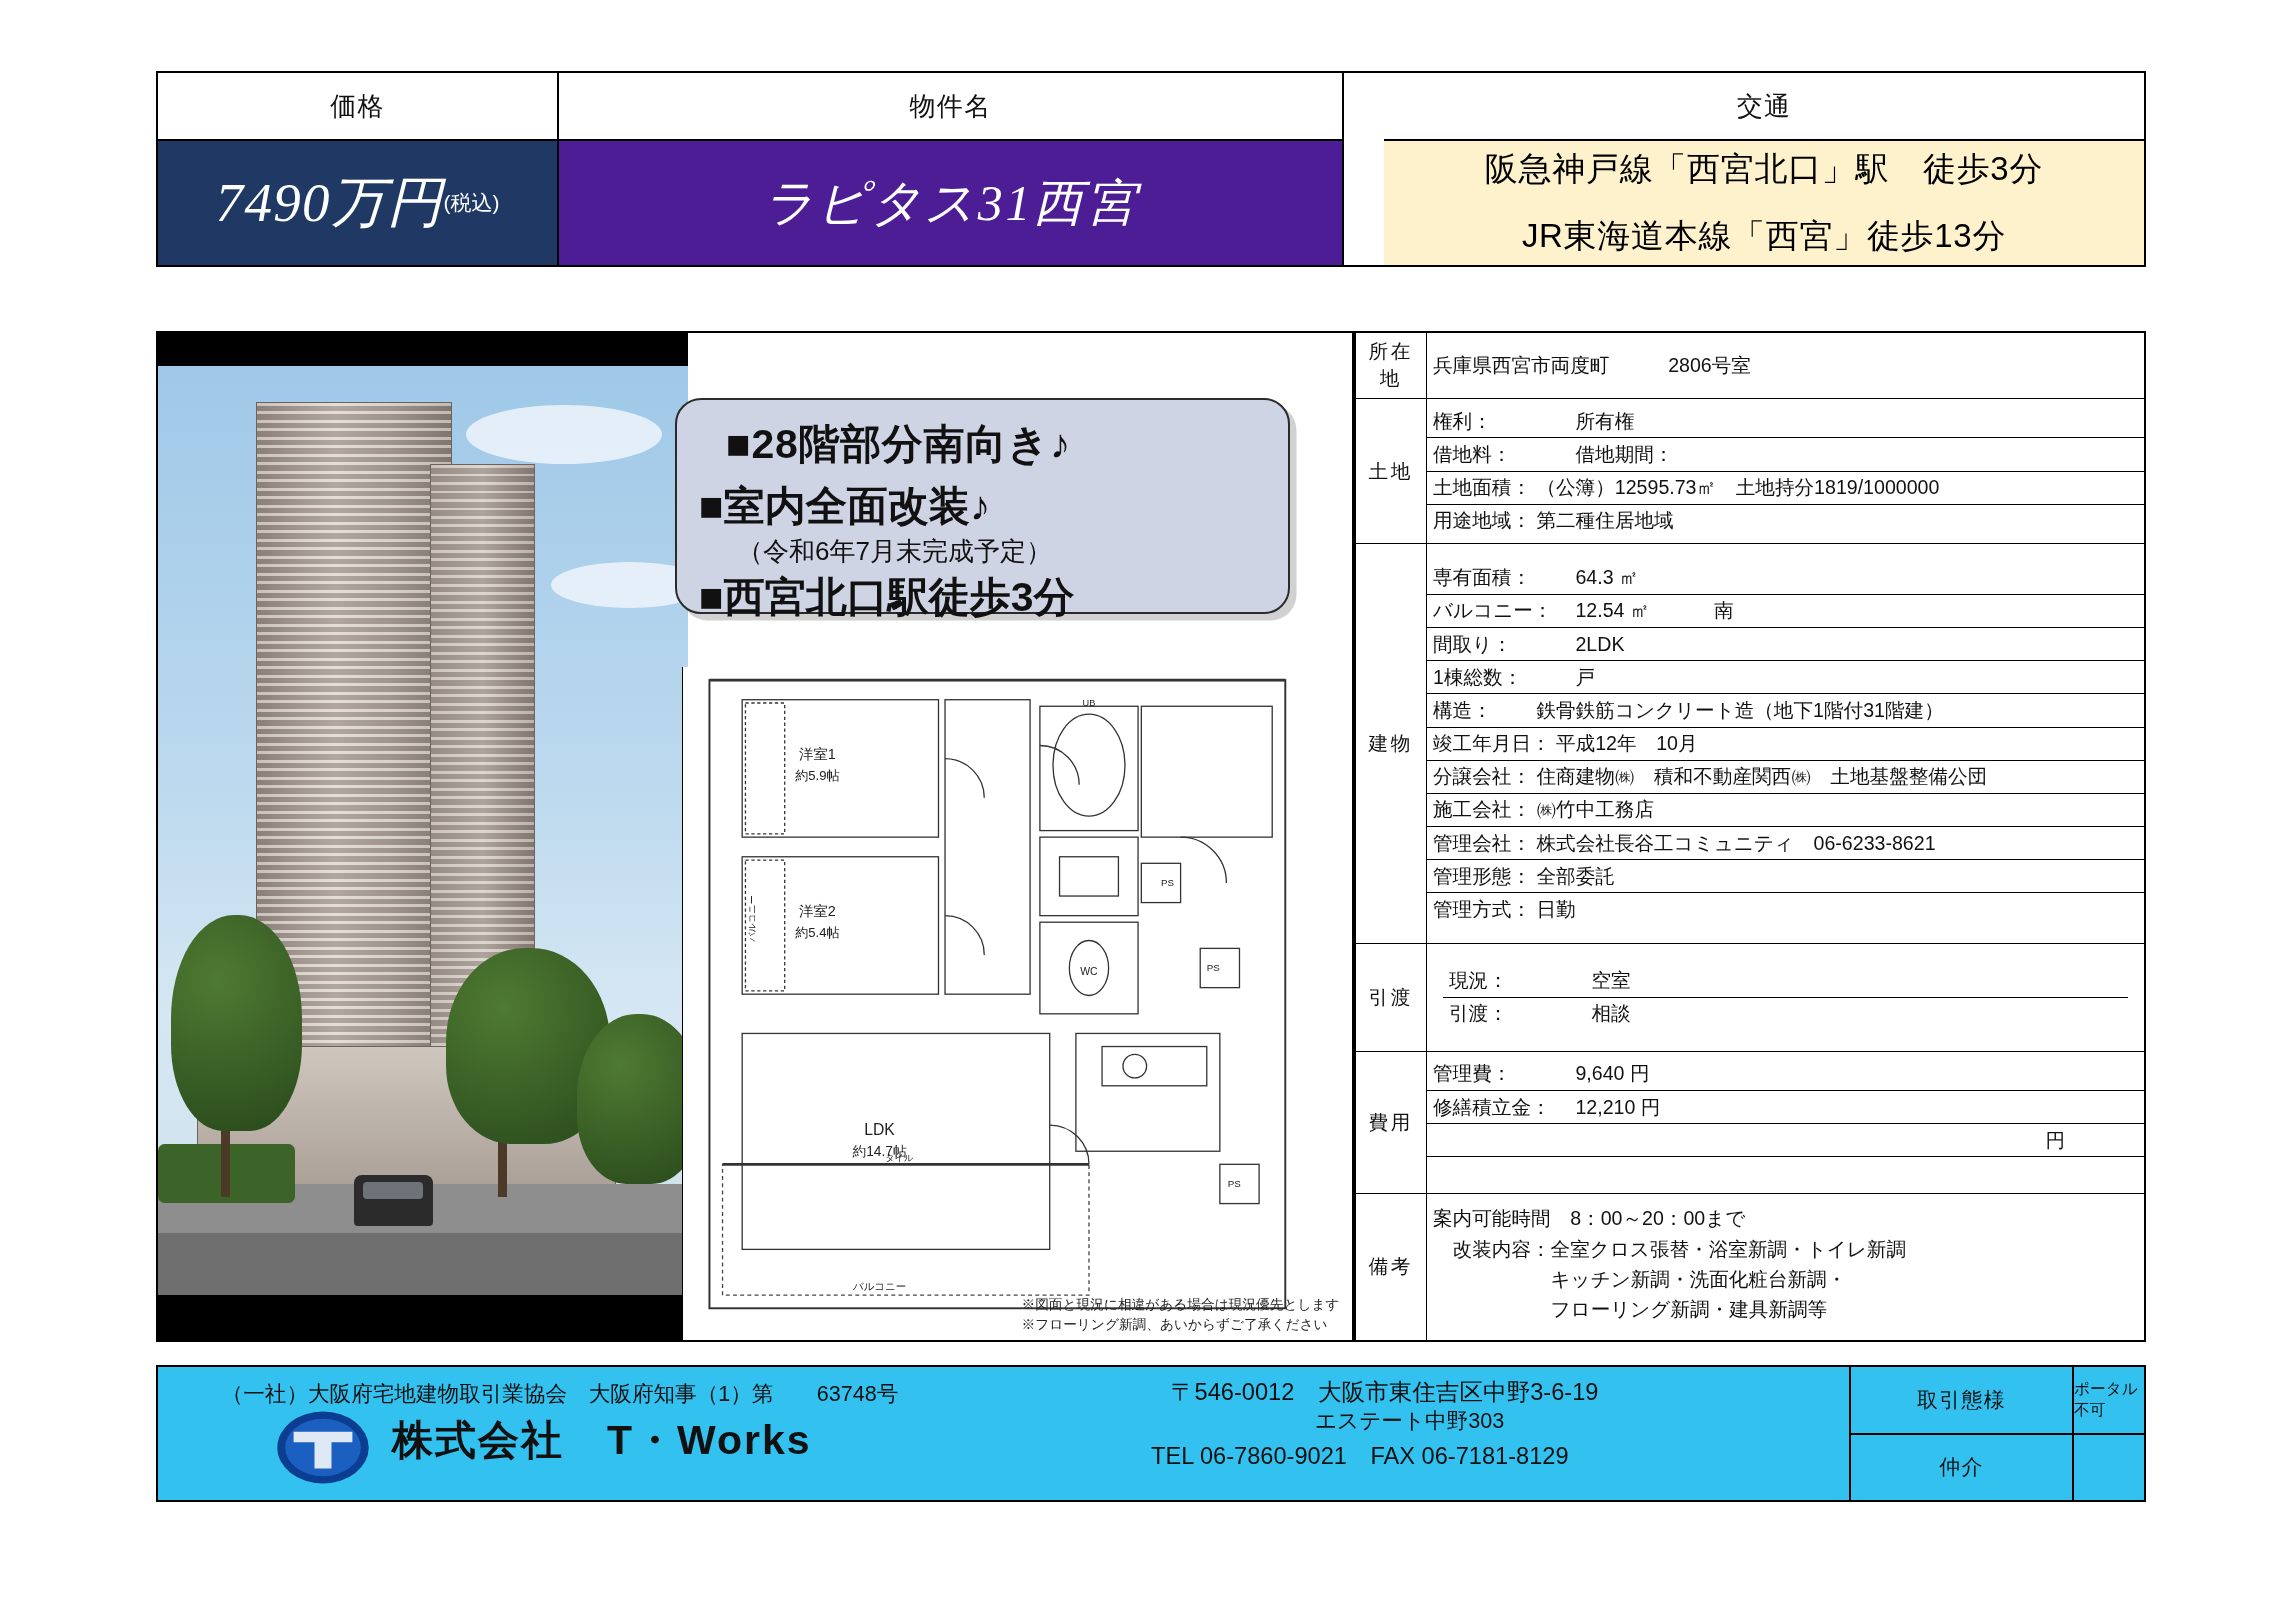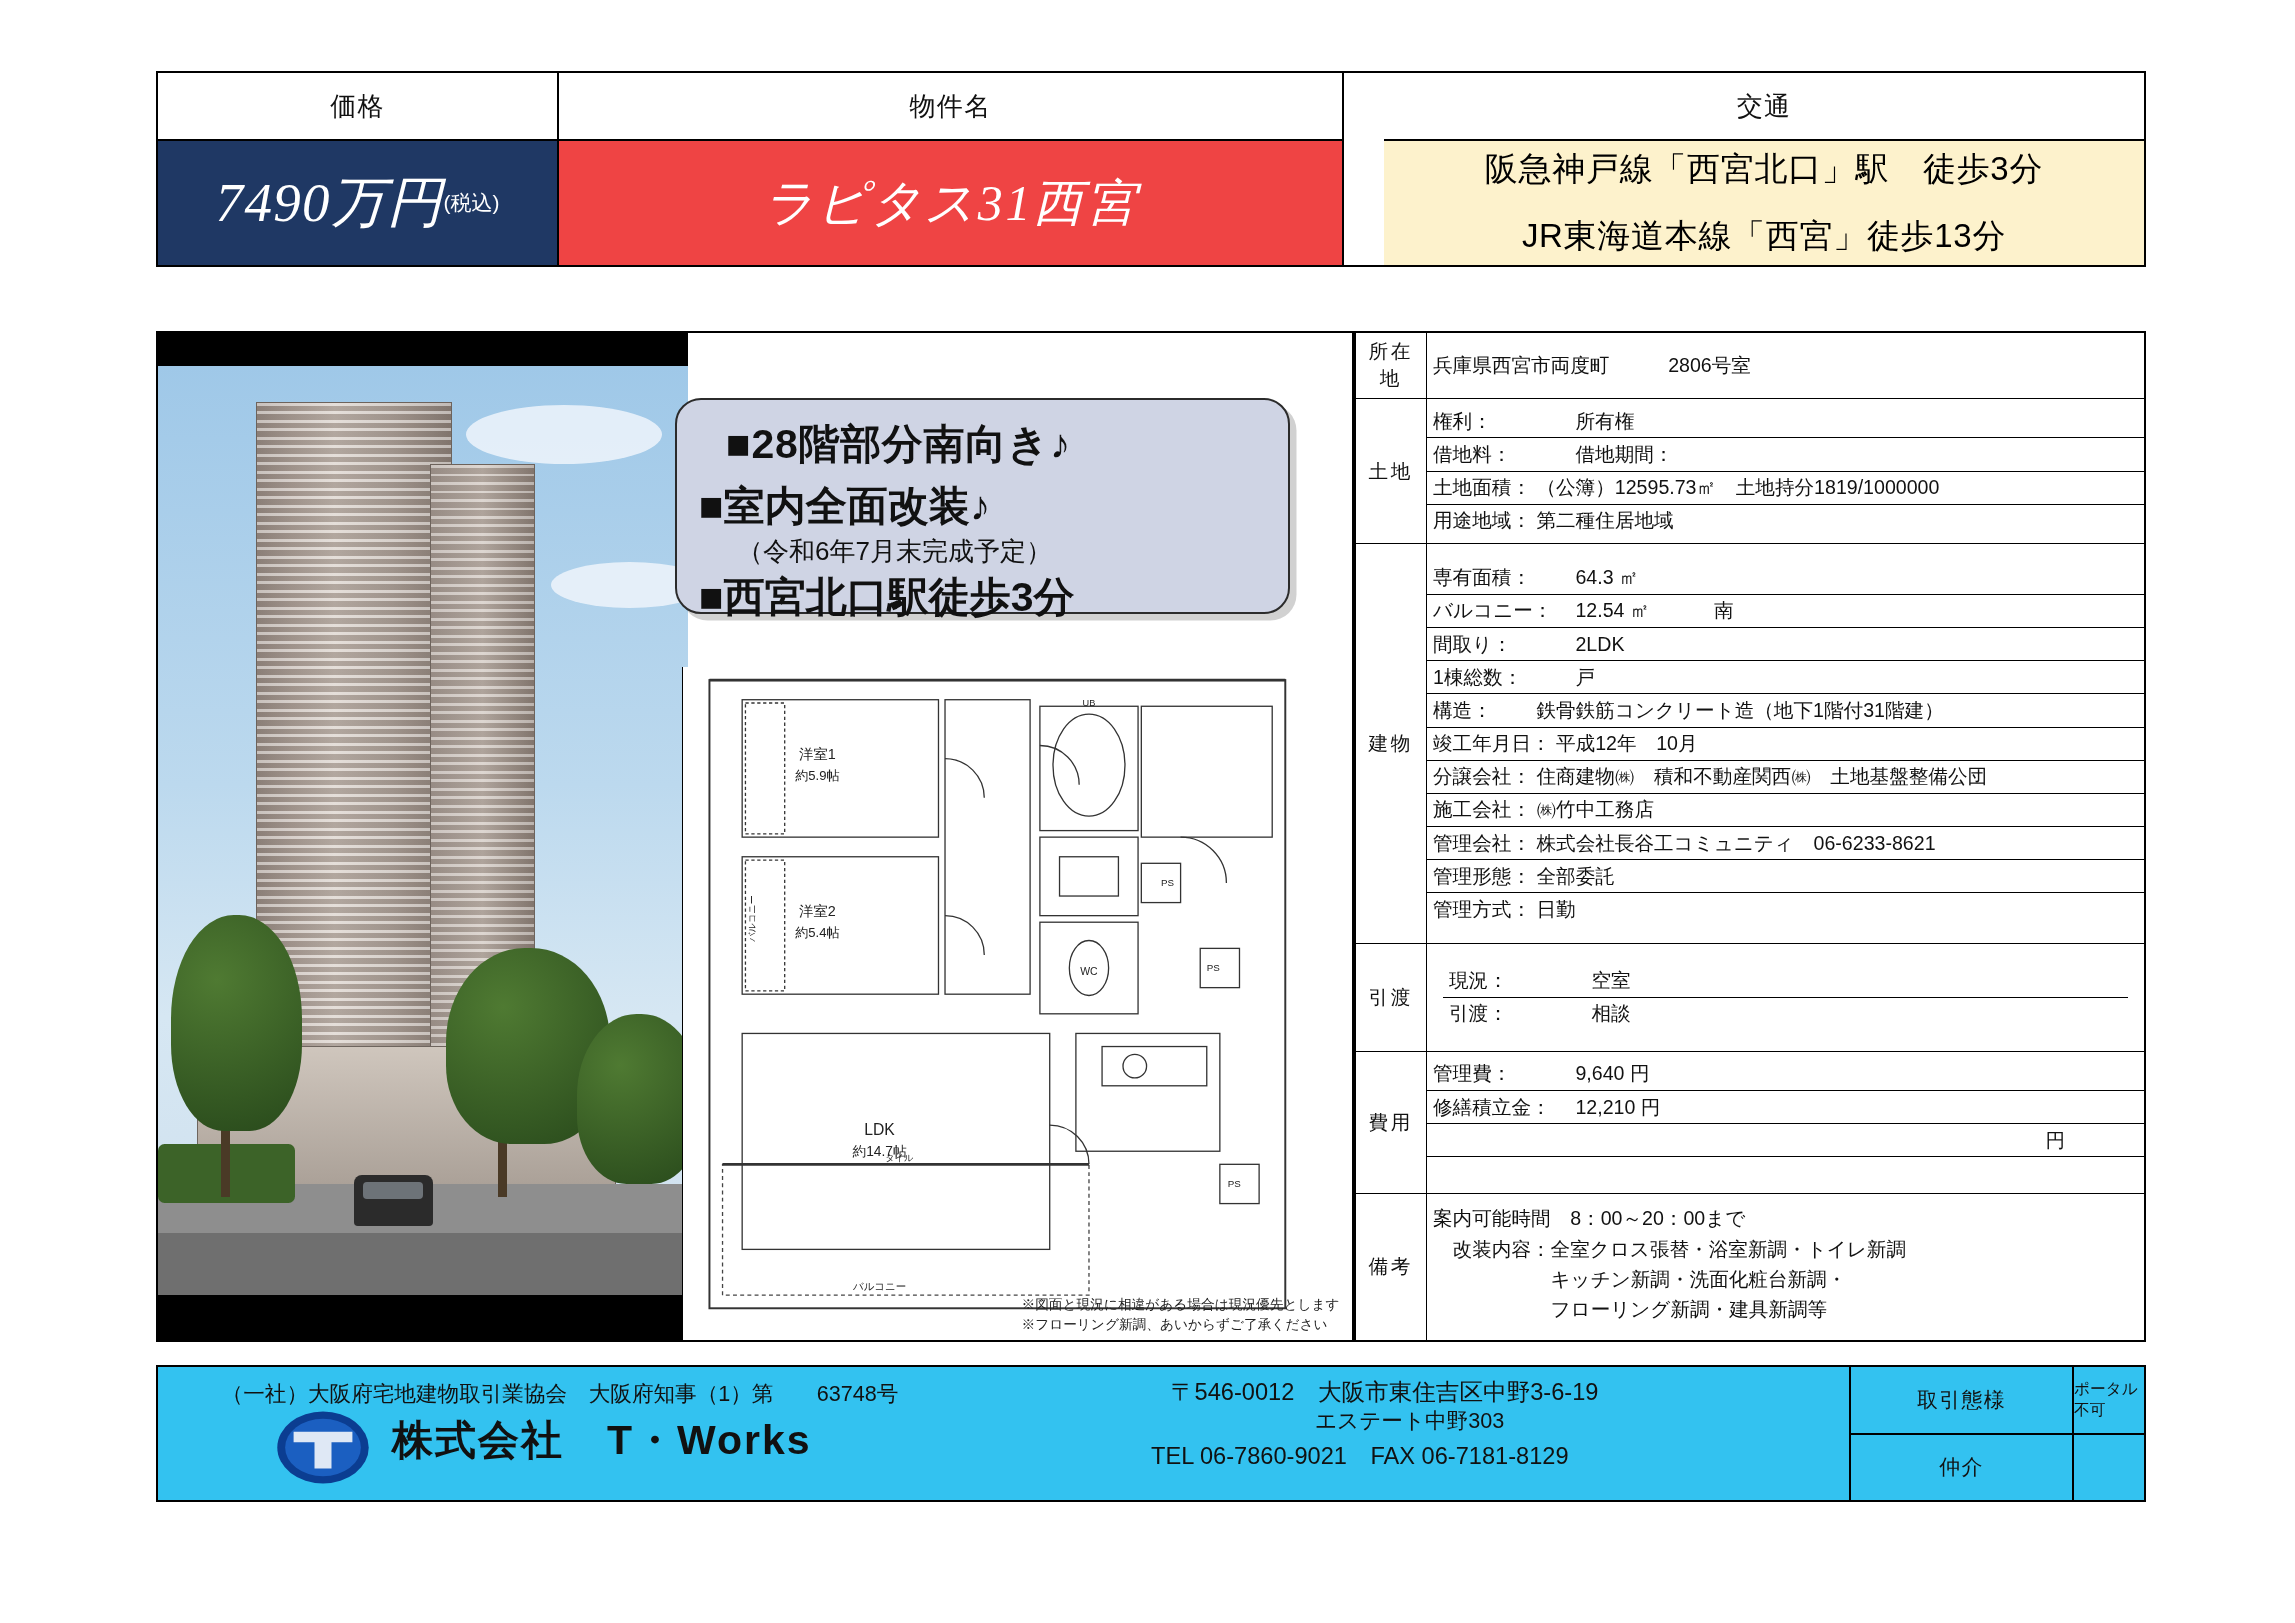--- a/index.html
+++ b/index.html
@@ -19,21 +19,21 @@
          display:flex; border:2px solid #000; }
   .hdr-col { display:flex; flex-direction:column; border-right:2px solid #000; }
   .hdr-col:last-child { border-right:none;padding-left:40px; }
   .hdr-col.price { width:401px; }
   .hdr-col.name  { width:785px; }
   .hdr-col.traffic { flex:1; }
   .hdr-cap { height:68px; display:flex; align-items:center; justify-content:center;
              font-size:26px; border-bottom:2px solid #000; background:#fff; letter-spacing:1.3px; }
   .hdr-body { flex:1; display:flex; align-items:center; justify-content:center; }
   .hdr-col.price .hdr-body { background:#1f3864; color:#fff; }
-  .hdr-col.name .hdr-body  { background:#ef4444; color:#fff; }
+  .hdr-col.name .hdr-body  { background:#4c1d95; color:#fff; }
   .hdr-col.traffic .hdr-body { background:#fdf2cc; color:#000; flex-direction:column; gap:22px; }
   .price-val { font-family:"Liberation Serif", serif; font-style:italic; font-size:55px; letter-spacing:1.3px;}
   .price-tax { font-size:21px; font-style:normal; font-family:"Liberation Sans", sans-serif; }
   .name-val { font-family:"Liberation Serif", serif; font-style:italic; font-size:50px; letter-spacing:2.6px; }
   .traffic-line { font-size:33px; letter-spacing:0.7px; }
 
   
   .leftpanel { position:absolute; left:156px; top:331px; width:1198px; height:1011px;
                border:2px solid #000; background:#fff; overflow:hidden; }
 

